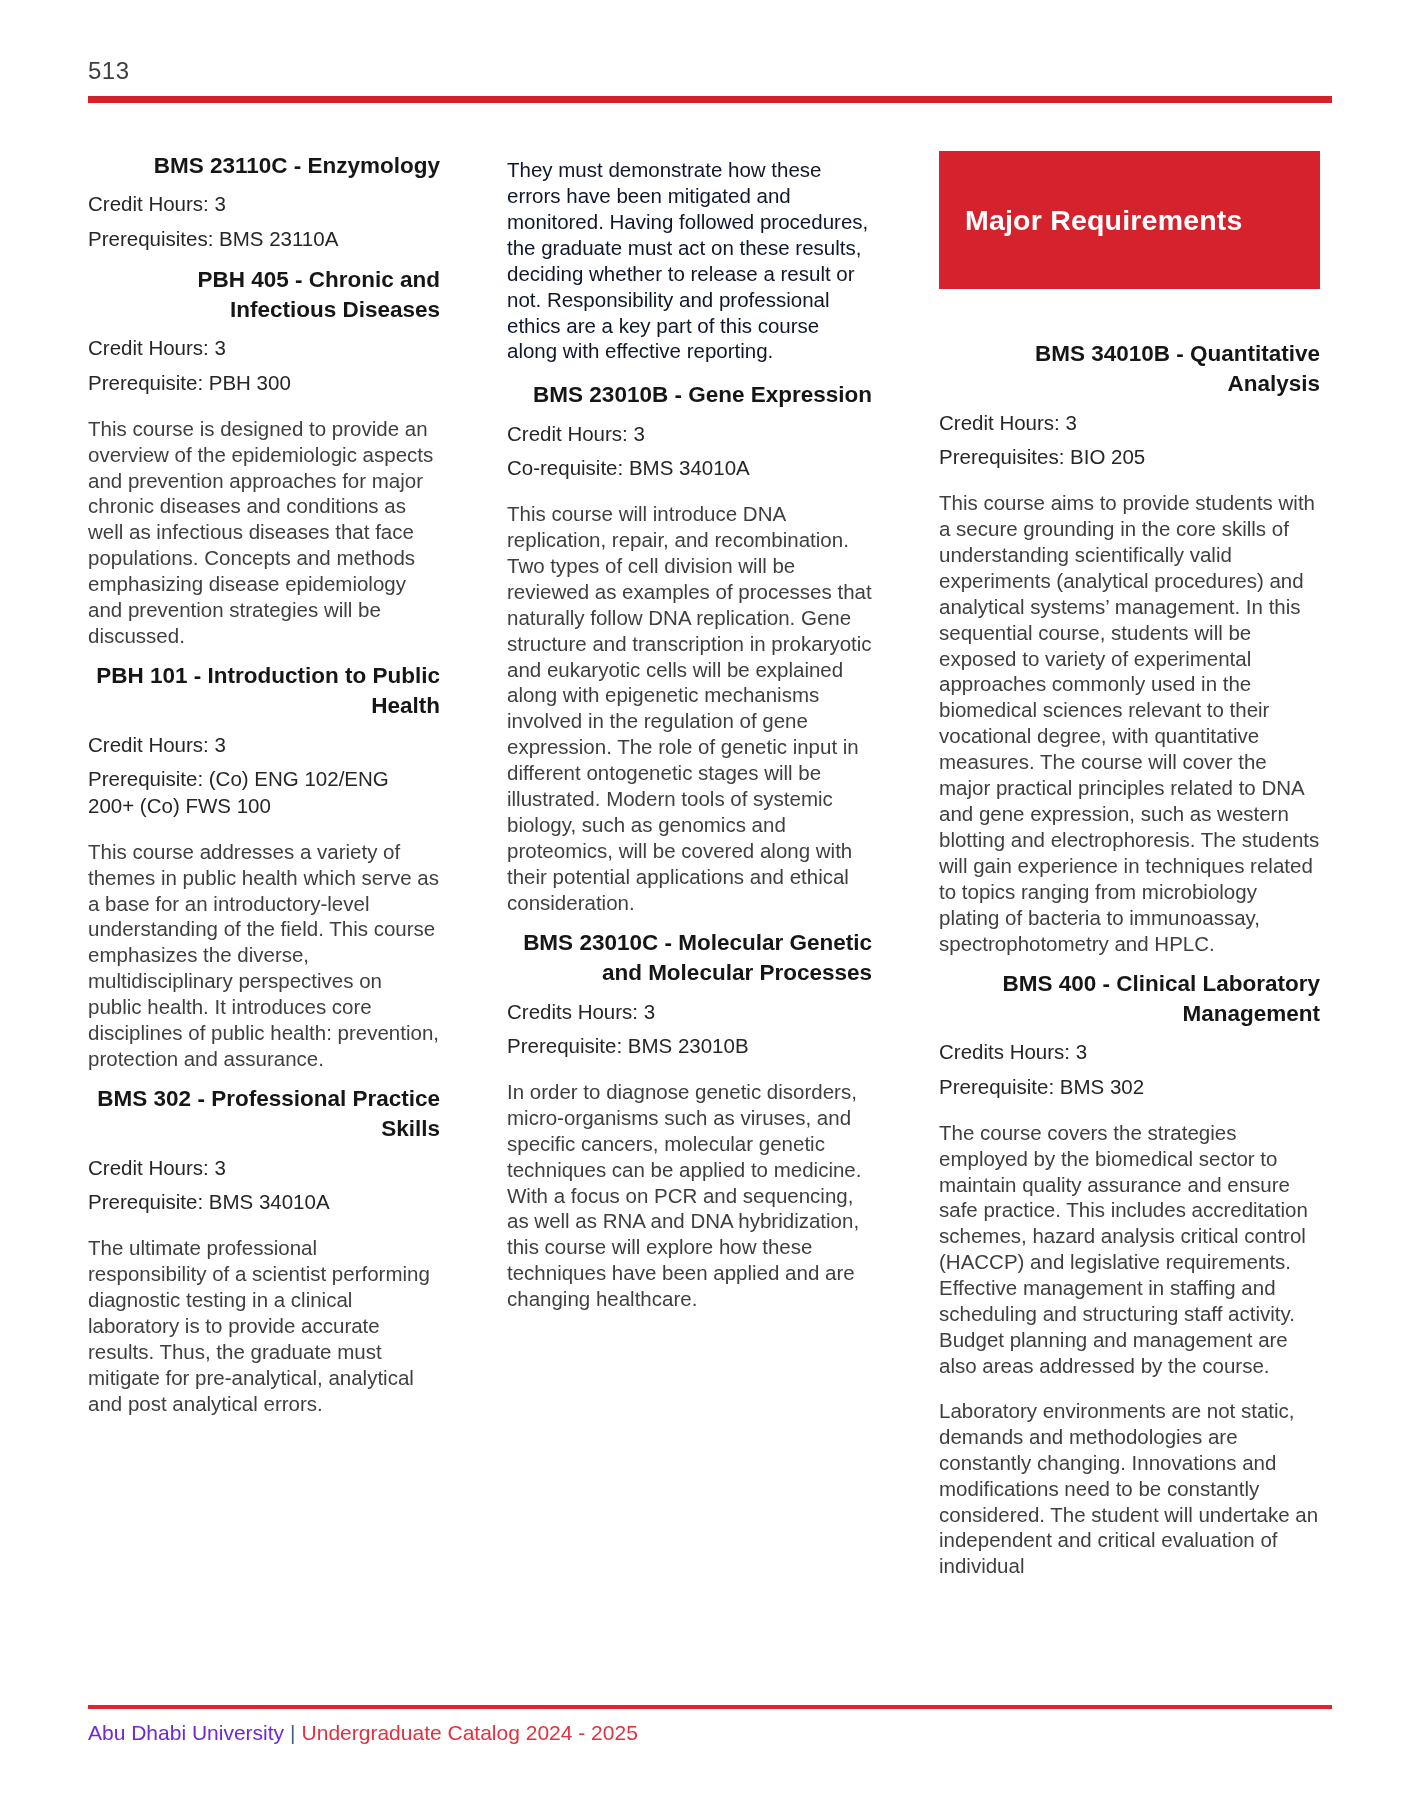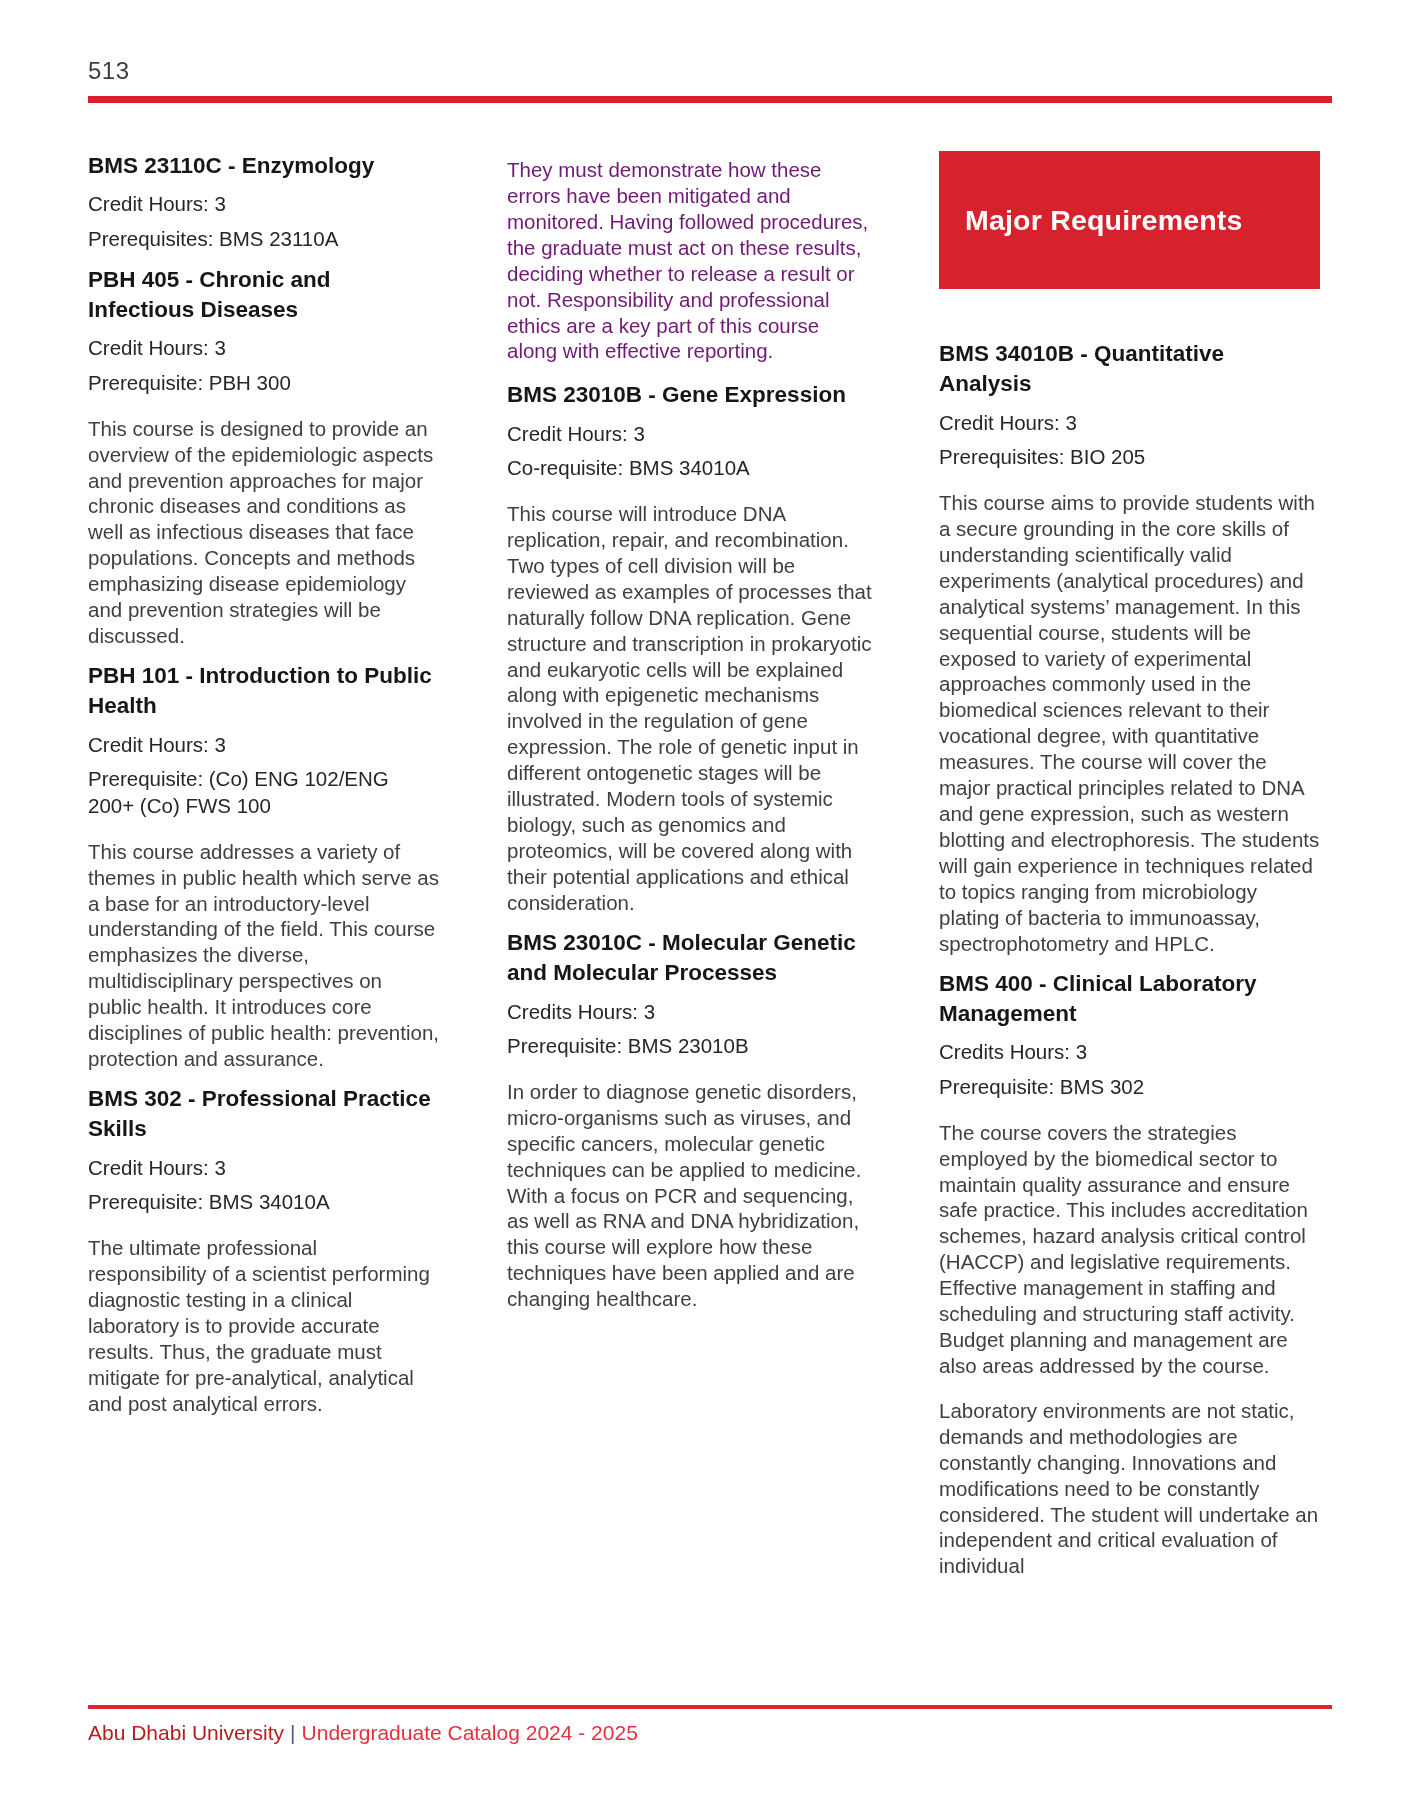--- a/index.html
+++ b/index.html
@@ -37,37 +37,38 @@
     align-items: start;
   }
   .course { margin-top: 12px; }
   .course.first { margin-top: 0; }
   .course-title {
     margin: 0 0 10px 0;
     font-size: 22.5px;
     font-weight: 700;
     color: #161616;
     line-height: 1.35;
+    text-align: right;
   }
   .meta {
     margin: 0 0 8px 0;
     font-size: 20.5px;
     color: #262626;
     line-height: 1.3;
   }
   .desc {
     margin: 19px 0 0 0;
     font-size: 20.5px;
     color: #3f3f3f;
     line-height: 1.265;
   }
   .cont-para {
     margin: 6px 0 16px 0;
     font-size: 20.5px;
-    color: #701a75;
+    color: #0f172a;
     line-height: 1.265;
   }
   .banner {
     height: 138px;
     background: #d5222d;
     display: flex;
     align-items: center;
     padding-left: 26px;
     box-sizing: border-box;
     margin-bottom: 50px;
@@ -85,21 +86,21 @@
     top: 1705px;
   }
   .footer-rule {
     height: 4px;
     background: #e0252e;
   }
   .footer-text {
     margin-top: 12px;
     font-size: 21px;
   }
-  .footer-university { color: #b91c1c; }
+  .footer-university { color: #6d28d9; }
   .footer-separator { color: #44618a; padding: 0 6px; }
   .footer-catalog { color: #e5303f; }
 </style>
 </head>
 <body>
 
 <div class="page">
   <div class="content">
 
     <div class="page-number">513</div>

